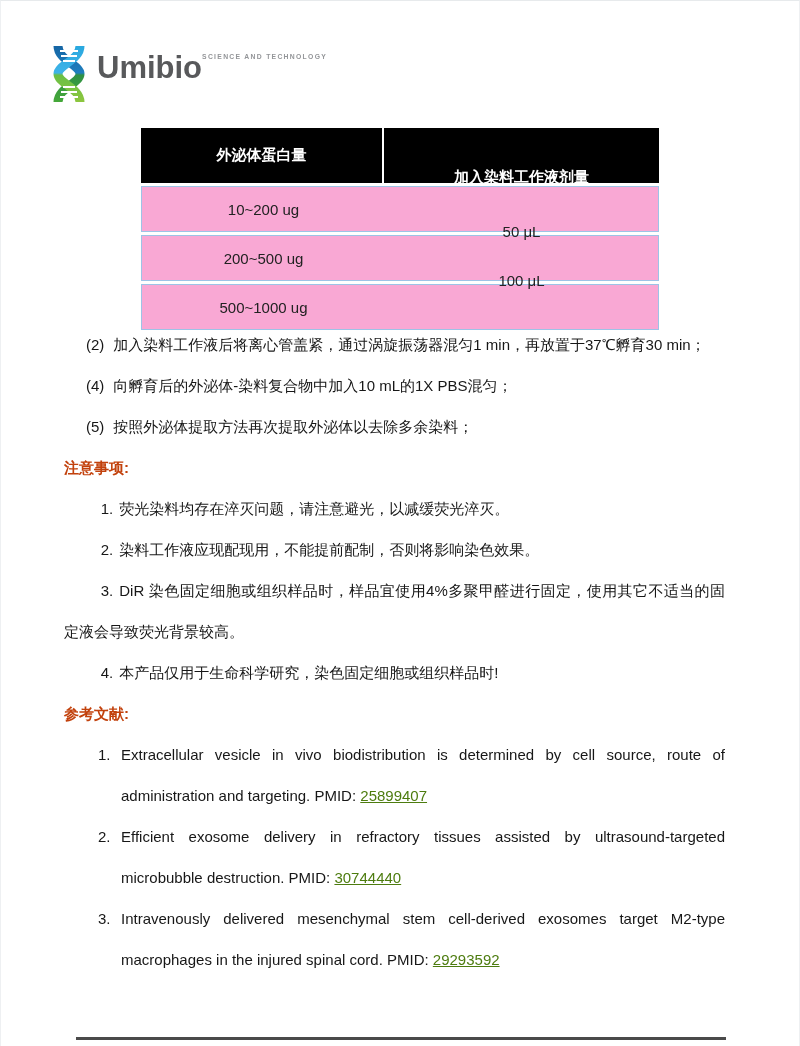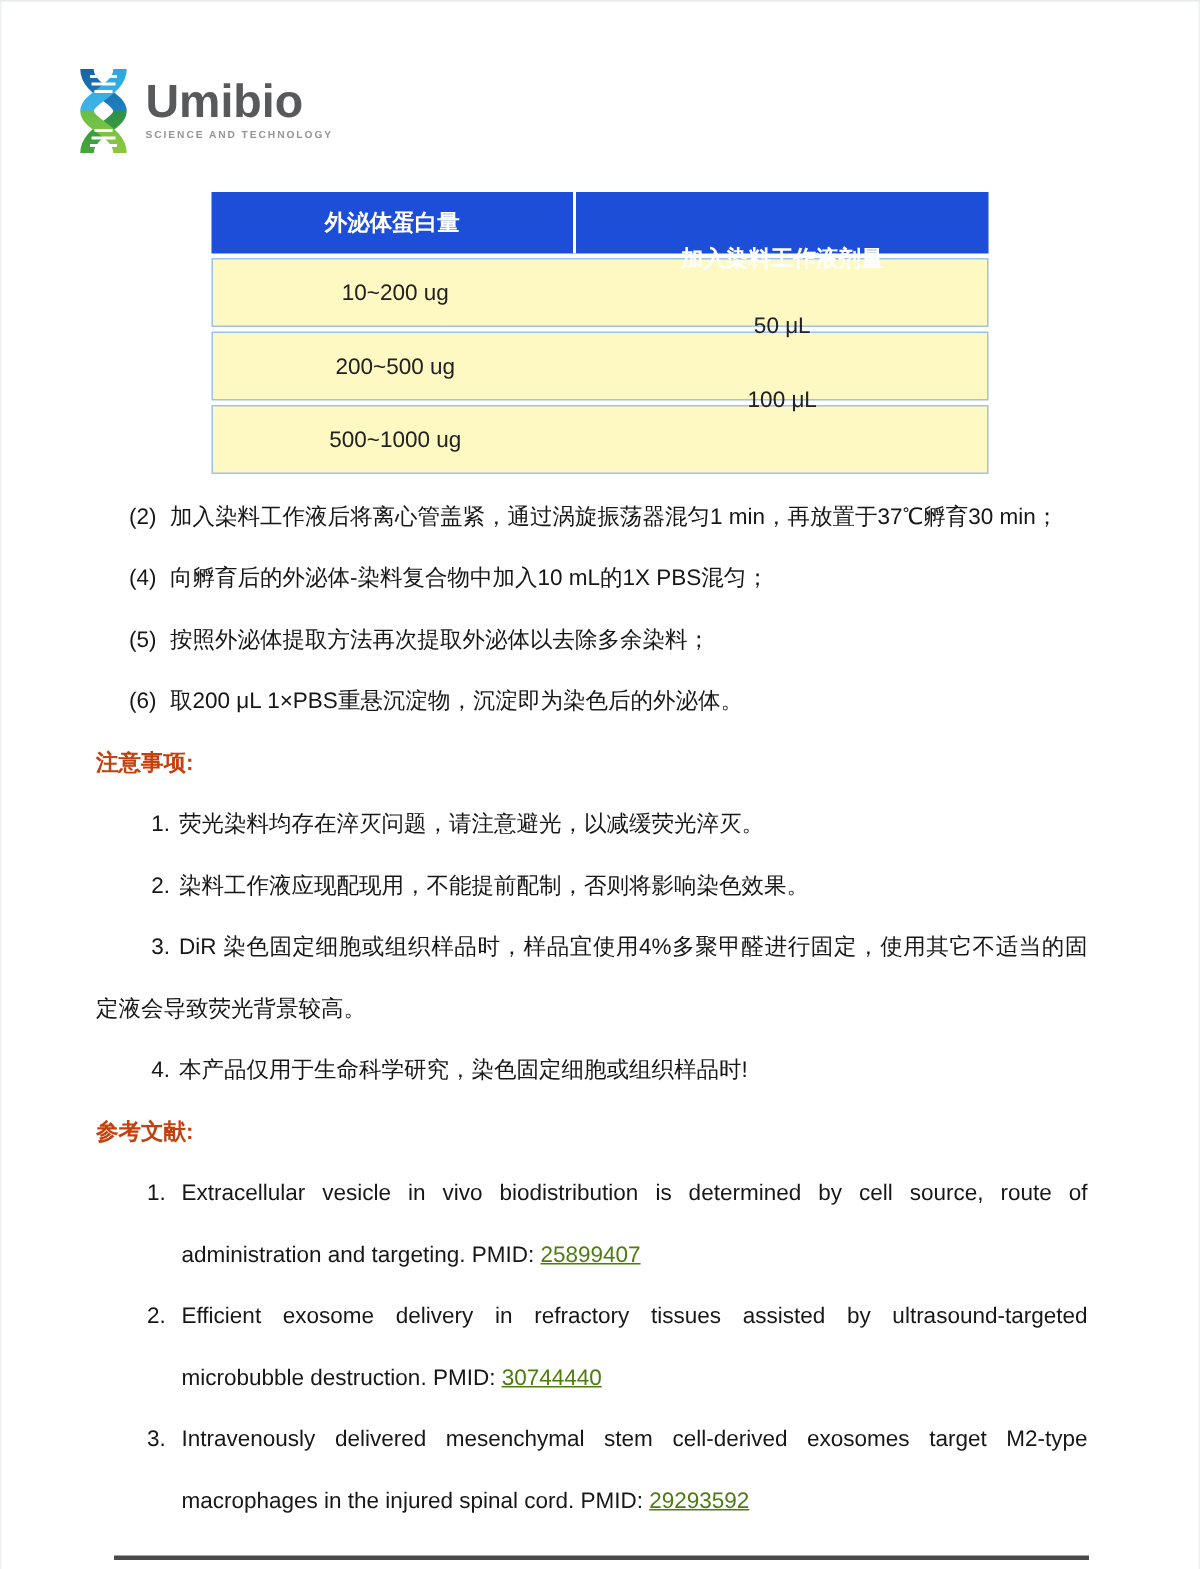--- a/index.html
+++ b/index.html
@@ -15,29 +15,29 @@
     position: absolute; inset: 0;
     background: #ffffff;
     border-top: 1px solid #e7eaec;
     border-left: 1px solid #eef0f2;
     border-right: 1px solid #eef0f2;
   }
 
   
   .logo { position: absolute; left: 48px; top: 44px; display: flex; align-items: flex-start; }
   .logo-icon { width: 40px; height: 58px; margin-right: 8px; }
-  .logo-text { display: flex; flex-direction: column; padding-top: 6px; }
+  .logo-text { display: flex; padding-top: 6px; }
   .brand { font-size: 31px; font-weight: bold; color: #58595b; letter-spacing: 0px; line-height: 34px; }
   .tagline { font-size: 6.8px; font-weight: bold; color: #939598; letter-spacing: 1.3px; margin-top: 2px; }
 
   
   .ptable { position: absolute; left: 140px; top: 127px; width: 518px; font-size: 15px; }
-  .t-header { display: flex; height: 41px; background: #1d4ed8; color: #ffffff; font-weight: bold; }
+  .t-header { display: flex; height: 55px; background: #000000; color: #ffffff; font-weight: bold; }
   .t-header .cell-1 { border-right: 2px solid #ffffff; }
-  .t-row { display: flex; height: 46px; margin-top: 3px; border: 1px solid #9dc3e6; background: #fef9c3; color: #222; }
+  .t-row { display: flex; height: 46px; margin-top: 3px; border: 1px solid #9dc3e6; background: #f9a8d4; color: #222; }
   .cell-1, .cell-2 { display: flex; align-items: center; justify-content: center; }
   .cell-1 { width: 243px; }
   .cell-2 { flex: 1; margin-top: 44px; }
 
   
   .doc {
     position: absolute; left: 63px; top: 323px; width: 661px;
     font-size: 15px; line-height: 41px; color: #171717;
   }
   .step { padding-left: 22px; }
@@ -106,21 +106,20 @@
     <div class="t-row">
       <div class="cell-1">500~1000 ug</div>
     </div>
   </div>
 
   <div class="doc">
 
     <p class="step"><span class="step-label">(2)</span><span>加入染料工作液后将离心管盖紧，通过涡旋振荡器混匀1 min，再放置于37℃孵育30 min；</span></p>
     <p class="step"><span class="step-label">(4)</span><span>向孵育后的外泌体-染料复合物中加入10 mL的1X PBS混匀；</span></p>
     <p class="step"><span class="step-label">(5)</span><span>按照外泌体提取方法再次提取外泌体以去除多余染料；</span></p>
-    <p class="step"><span class="step-label">(6)</span><span>取200 μL 1×PBS重悬沉淀物，沉淀即为染色后的外泌体。</span></p>
 
     <p class="sec-heading">注意事项:</p>
 
     <p class="note"><span class="note-num">1.</span><span>荧光染料均存在淬灭问题，请注意避光，以减缓荧光淬灭。</span></p>
     <p class="note"><span class="note-num">2.</span><span>染料工作液应现配现用，不能提前配制，否则将影响染色效果。</span></p>
     <p class="note"><span class="note-num">3.</span><span>DiR 染色固定细胞或组织样品时，样品宜使用4%多聚甲醛进行固定，使用其它不适当的固定液会导致荧光背景较高。</span></p>
     <p class="note"><span class="note-num">4.</span><span>本产品仅用于生命科学研究，染色固定细胞或组织样品时!</span></p>
 
     <p class="sec-heading">参考文献:</p>
 

